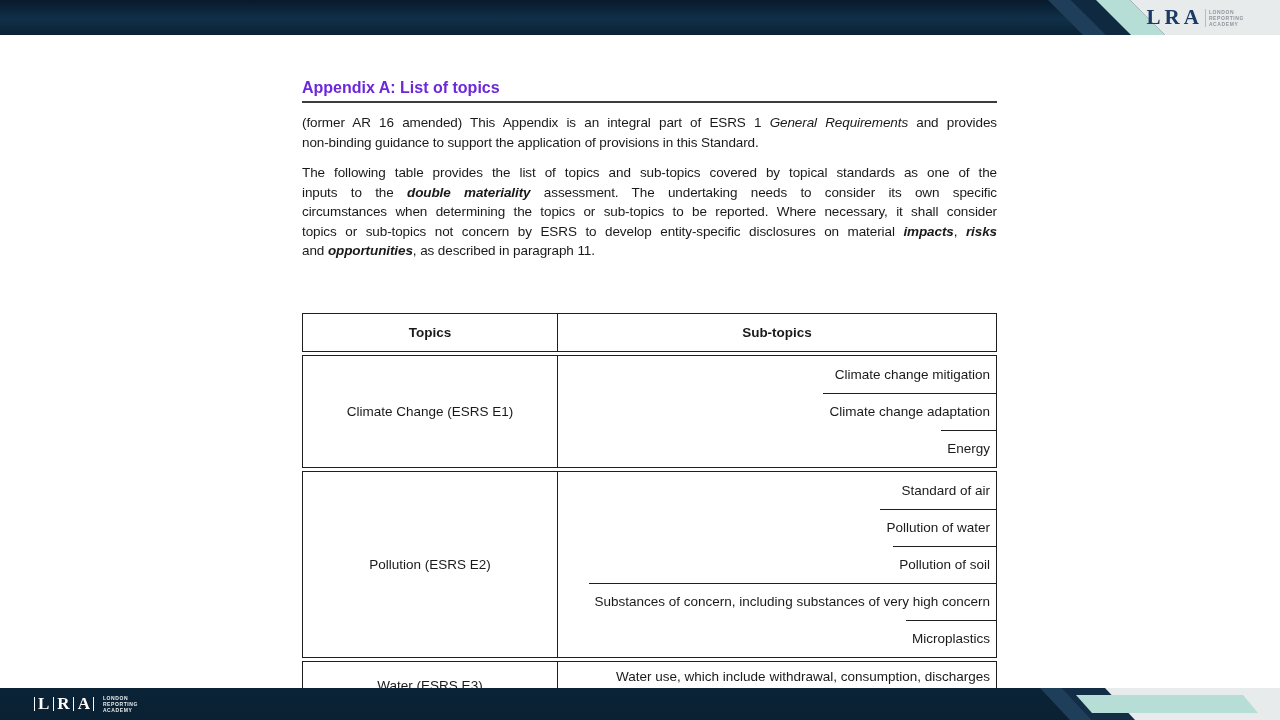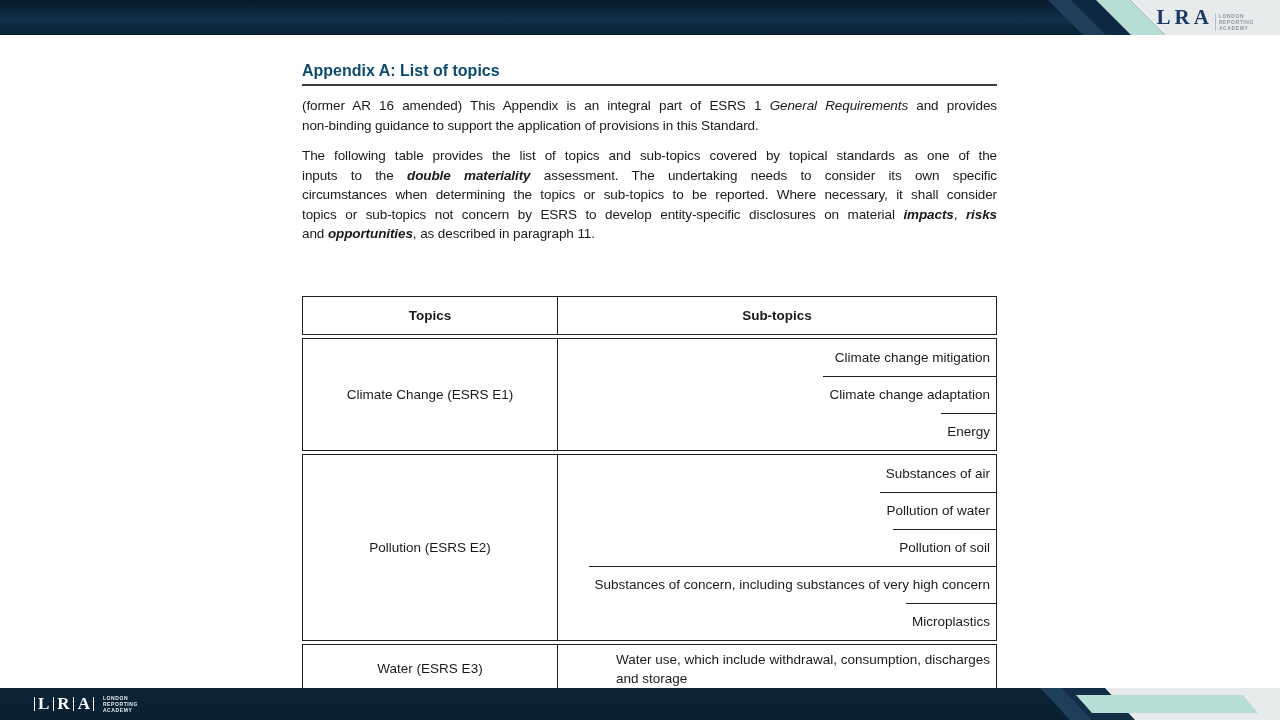--- a/index.html
+++ b/index.html
@@ -3,31 +3,31 @@
 <meta charset="utf-8">
 <style>
   * { margin:0; padding:0; box-sizing:border-box; }
   html,body { width:1280px; height:720px; background:#fff; overflow:hidden;
               font-family:"Liberation Sans", sans-serif; }
 
   
   .topbar { position:absolute; left:0; top:0; width:1280px; height:35px;
             background:linear-gradient(180deg,#081a2c 0%,#103049 55%,#0a2133 100%); }
   .topbar svg { position:absolute; right:0; top:0; display:block; }
-  .top-logo { position:absolute; right:26px; top:4px; display:flex; align-items:flex-end; }
+  .top-logo { position:absolute; right:36px; top:4px; display:flex; align-items:center; }
   .top-logo .wordmark { font-family:"Liberation Serif", serif; font-weight:bold;
             font-size:21px; letter-spacing:4px; color:#1b3a64; line-height:27px; }
   .logo-caption { font-size:5px; line-height:6px; font-weight:bold; letter-spacing:0.6px;
             color:#8e979e; border-left:1px solid #b5bcc2; padding-left:3px; margin-left:2px; }
 
   
   .page { position:absolute; left:0; top:35px; width:1280px; height:653px;
           background:#fff; overflow:hidden; }
   .doc { position:absolute; left:302px; top:0; width:695px; color:#1a1a1a; }
-  .doc h1 { margin-top:26px; font-size:16px; line-height:19px; font-weight:bold; color:#0c4a6e; }
+  .doc h1 { margin-top:43px; font-size:16px; line-height:19px; font-weight:bold; color:#6d28d9; }
   .title-rule { margin-top:4px; border:none; border-top:2px solid #3c3c3c; }
   .para { margin-top:10px; font-size:13.5px; line-height:19.5px; letter-spacing:-0.1px; }
   .para + .para { margin-top:11px; }
   .jline { text-align:justify; text-align-last:justify; }
   .jline.jlast { text-align-last:left; }
   span.i  { font-style:italic; }
   span.bi { font-style:italic; font-weight:bold; }
 
   
   .tbl { margin-top:52px; width:695px; font-size:13.5px; }
@@ -110,21 +110,21 @@
             </div>
             <div class="t-subrow">
               <div class="one">Energy</div>
             </div>
           </div>
         </div>
         <div class="t-box">
           <div class="t-left">Pollution (ESRS E2)</div>
           <div class="t-right">
             <div class="t-subrow">
-              <div class="one">Substances of air</div>
+              <div class="one">Standard of air</div>
             </div>
             <div class="t-subrow">
               <div class="one">Pollution of water</div>
             </div>
             <div class="t-subrow">
               <div class="one">Pollution of soil</div>
             </div>
             <div class="t-subrow">
               <div class="one">Substances of concern, including substances of very high concern</div>
             </div>

